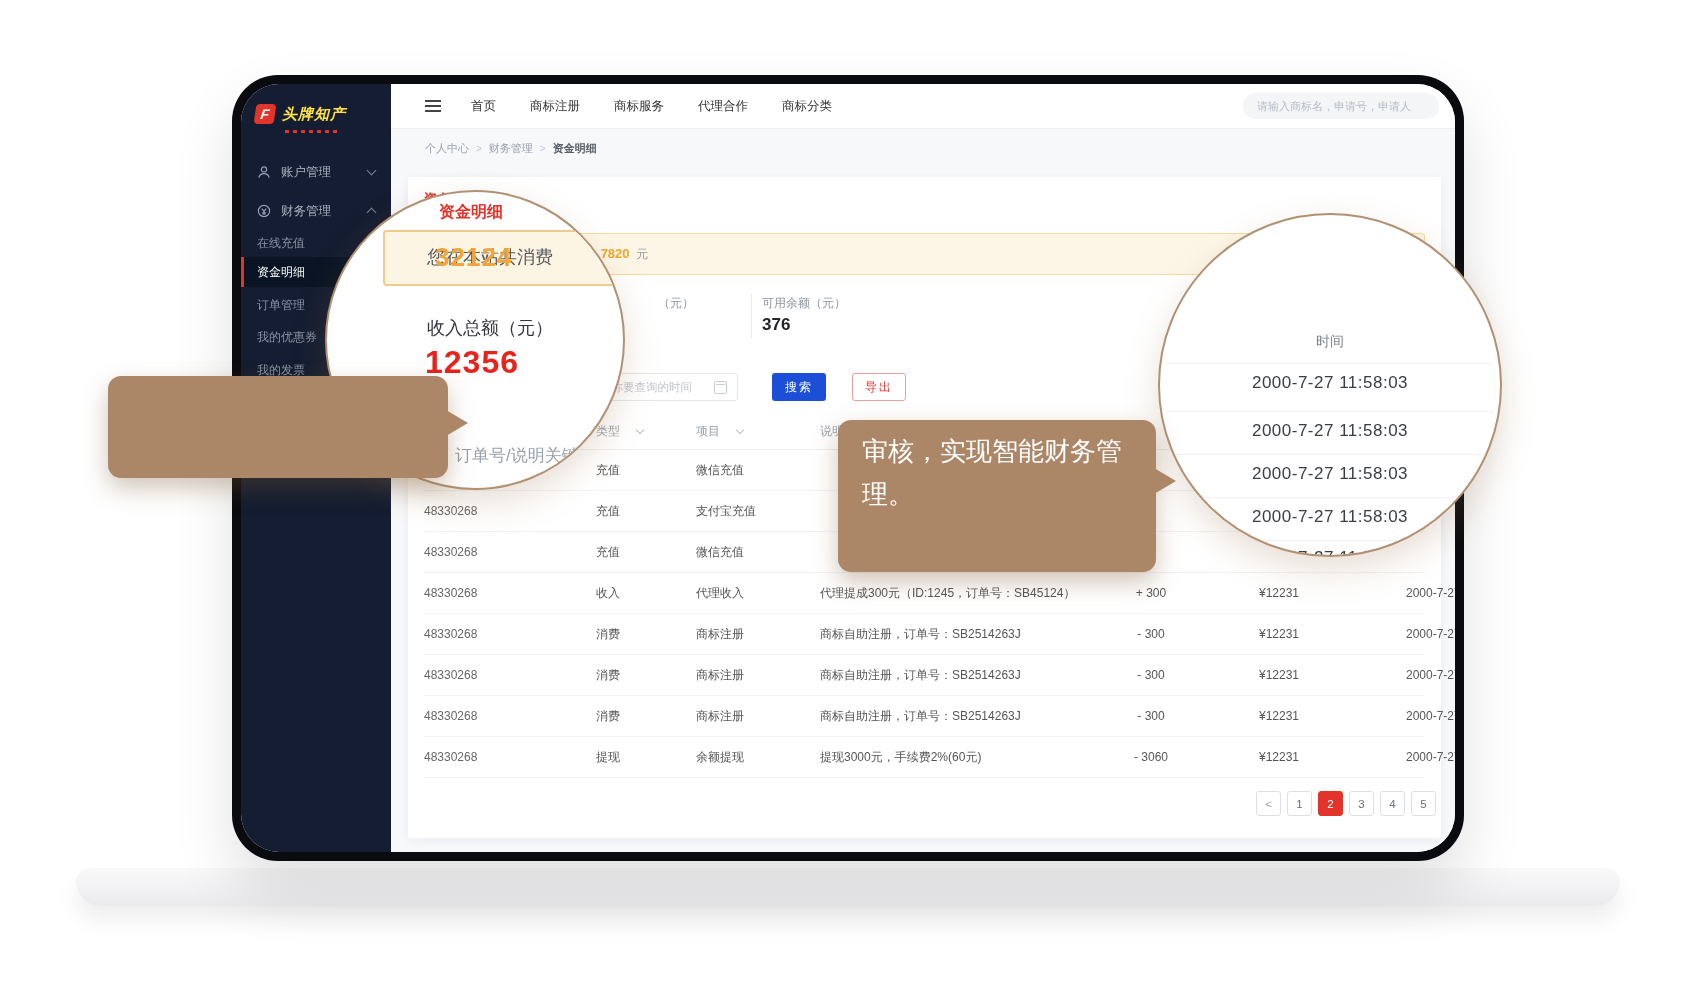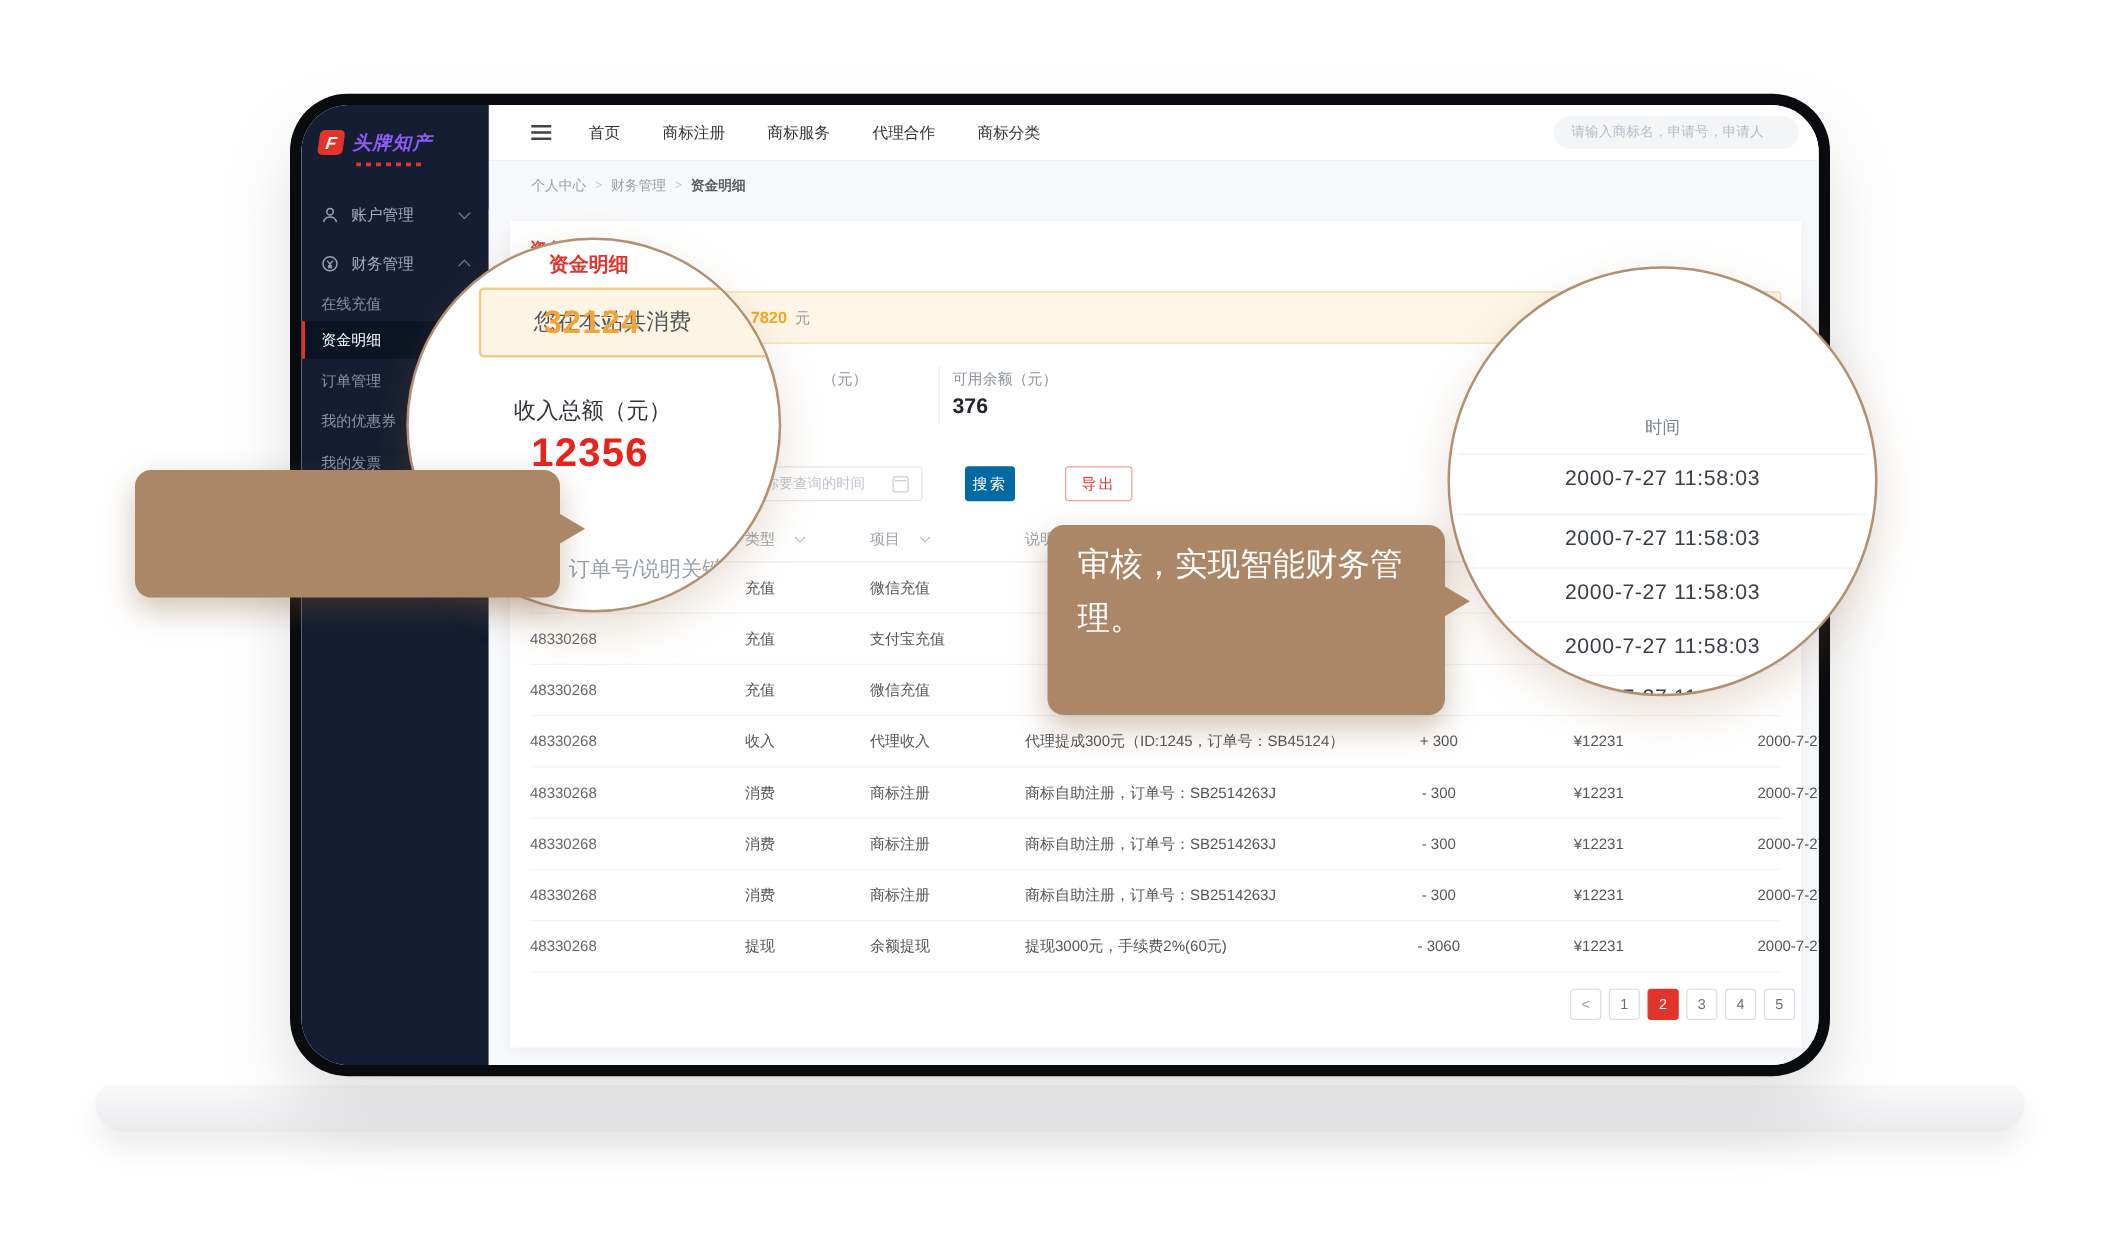--- a/index.html
+++ b/index.html
@@ -12,21 +12,21 @@
         border-radius:16px 16px 28px 28px;box-shadow:0 14px 22px rgba(0,0,0,.07);}
   .frame{position:absolute;left:232px;top:75px;width:1232px;height:786px;background:#0a0b0f;
          border-radius:46px;padding:9px;box-sizing:border-box;box-shadow:0 30px 60px rgba(0,0,0,.12);z-index:1;}
   .window{width:100%;height:100%;background:#fff;border-radius:38px;overflow:hidden;display:flex;position:relative;}
 
   
   .sidebar{width:150px;flex-shrink:0;background:#141d31;position:relative;}
   .logo{position:absolute;left:14px;top:20px;display:flex;align-items:center;gap:7px;}
   .logo-ic{width:20px;height:20px;background:#e2342b;border-radius:4px;transform:skewX(-8deg);
            color:#fff;font-weight:800;font-style:italic;font-size:14px;display:flex;align-items:center;justify-content:center;}
-  .logo-tx{color:#8b5cf6;font-size:15px;font-weight:800;font-style:italic;letter-spacing:1px;}
+  .logo-tx{color:#fde047;font-size:15px;font-weight:800;font-style:italic;letter-spacing:1px;}
   .ticks{position:absolute;left:44px;top:46px;width:52px;height:3px;
          background:repeating-linear-gradient(90deg,#e2342b 0 4px,transparent 4px 8px);}
   .mrow{position:absolute;left:0;width:100%;height:28px;line-height:28px;display:flex;align-items:center;
         color:#a7aebd;font-size:12.5px;cursor:default;}
   .mrow .mic{width:14px;height:14px;margin:0 10px 0 16px;display:flex;}
   .mrow .mlabel{flex:1;}
   .chev{width:6px;height:6px;border-right:1.5px solid #7b8497;border-bottom:1.5px solid #7b8497;
         transform:rotate(45deg);margin-right:16px;margin-top:-3px;}
   .chev.up{transform:rotate(-135deg);margin-top:3px;}
   .srow{position:absolute;left:0;width:100%;height:28px;line-height:28px;color:#8b93a6;font-size:12px;
@@ -64,21 +64,21 @@
   .stat-div{position:absolute;left:343px;top:116px;width:1px;height:46px;background:#ececee;}
   .stat-bal-label{position:absolute;left:354px;top:118px;font-size:12px;color:#8e939b;}
   .stat-bal-value{position:absolute;left:354px;top:138px;font-size:17px;font-weight:700;color:#23252b;}
   .f-date{position:absolute;left:156px;top:196px;width:174px;height:28px;border:1px solid #e5e6e8;border-radius:3px;
           box-sizing:border-box;padding:0 28px 0 12px;font-size:11.5px;color:#333;outline:none;font-family:inherit;background:#fff;}
   .f-date::placeholder{color:#c0c4cc;}
   .cal{position:absolute;left:306px;top:204px;width:11px;height:11px;border:1.4px solid #c8ccd4;border-radius:2px;}
   .cal::before{content:"";position:absolute;left:1px;right:1px;top:2px;height:1.4px;background:#c8ccd4;}
   .btn{position:absolute;top:196px;height:28px;border-radius:3px;font-size:12px;display:flex;align-items:center;
        justify-content:center;letter-spacing:2px;cursor:pointer;box-sizing:border-box;font-family:inherit;}
-  .btn-search{left:364px;width:40px;background:#0369a1;color:#fff;border:none;text-align:center;}
+  .btn-search{left:364px;width:54px;background:#1d4ed8;color:#fff;border:none;text-align:center;}
   .btn-export{left:444px;width:54px;background:#fff;color:#e2342b;border:1px solid #f19f97;}
 
   .table{position:absolute;left:16px;right:16px;top:236px;}
   .trow{display:grid;grid-template-columns:172px 100px 124px 272px 120px 136px 1fr;align-items:center;
         height:40px;border-bottom:1px solid #f2f3f5;font-size:12px;color:#555;}
   .thead{height:36px;color:#9aa0a8;border-bottom:1px solid #ededf0;}
   .thead .hcell{display:flex;align-items:center;gap:17px;}
   .scaret{width:5px;height:5px;border-right:1.3px solid #b9bec7;border-bottom:1.3px solid #b9bec7;
           transform:rotate(45deg);margin-top:-3px;}
   .c-order{color:#666;}
@@ -95,21 +95,21 @@
   .circle{position:absolute;border-radius:50%;background:#fff;border:2px solid #b29072;overflow:hidden;
           box-shadow:0 14px 34px rgba(150,110,70,.22);box-sizing:border-box;}
   .circle-left{left:325px;top:190px;width:300px;height:300px;z-index:30;}
   .circle-right{left:1158px;top:213px;width:344px;height:344px;z-index:28;}
   .circle *{position:absolute;white-space:nowrap;}
   .mlt1{left:112px;top:10px;font-size:16px;font-weight:700;color:#e2342b;}
   .mlt2{left:268px;top:13px;font-size:15px;color:#3c3f45;}
   .mban{left:56px;top:38px;width:310px;height:56px;background:#fdf5e3;border:2px solid #eccd8d;border-radius:4px;box-sizing:border-box;}
   .mban-t{left:42px;top:0;line-height:50px;font-size:18px;color:#55575c;}
   .mban-t .mamt{font-size:26px;font-weight:800;color:#f2a43c;margin-left:8px;letter-spacing:1px;}
-  .minc-l{left:84px;top:124px;font-size:18px;color:#34363c;}
+  .minc-l{left:100px;top:124px;font-size:18px;color:#34363c;}
   .minc-v{left:98px;top:152px;font-size:32px;font-weight:800;color:#e8231c;letter-spacing:1px;}
   .mcol{left:128px;top:252px;font-size:17px;color:#9aa0a8;}
   .rt-h{left:0;top:118px;width:100%;text-align:center;font-size:14px;color:#7e848c;}
   .rline{left:6px;right:6px;height:1px;background:#f1f1f3;}
   .rt{left:0;width:100%;text-align:center;font-size:17px;color:#393d44;letter-spacing:.5px;}
 
   
   .callout{position:absolute;background:#ac8767;border-radius:13px;z-index:40;color:#fff;
            box-shadow:0 10px 24px rgba(120,85,50,.35);}
   .callout .arrow{position:absolute;right:-20px;width:0;height:0;border-top:13px solid transparent;

